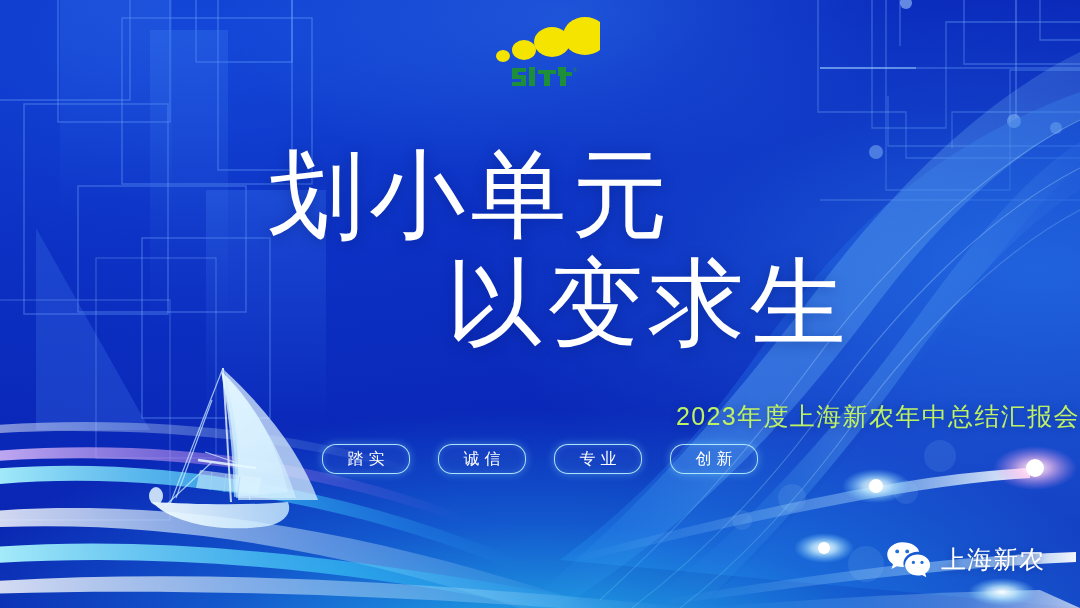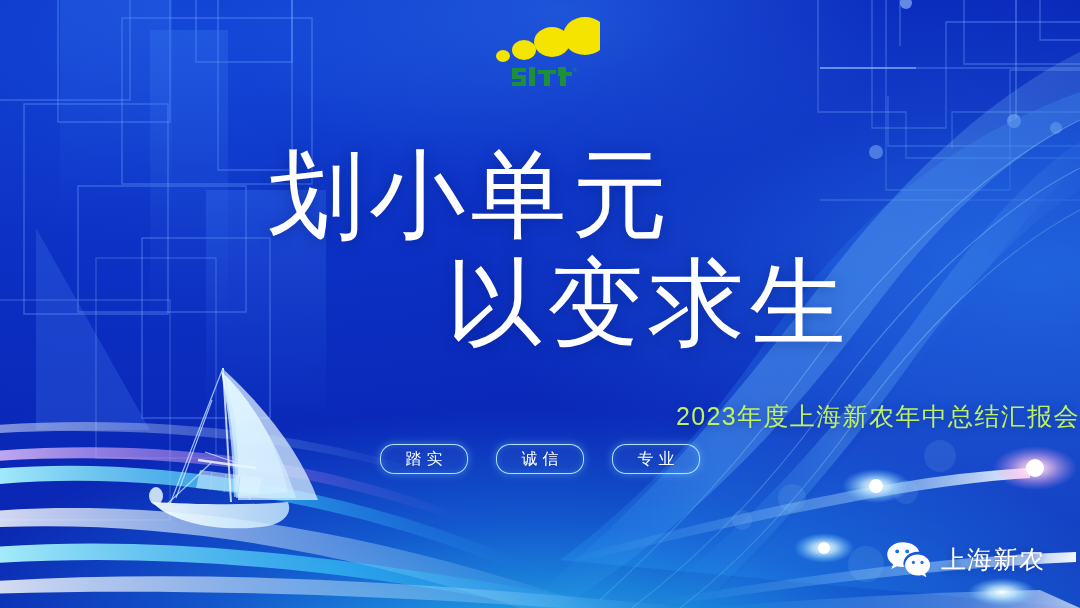--- a/index.html
+++ b/index.html
@@ -370,20 +370,21 @@
     <div class="headline" id="headline-1">划小单元</div>
     <div class="headline" id="headline-2">以变求生</div>
   </div>
 
   <div id="subtitle">2023年度上海新农年中总结汇报会</div>
 
   <div id="tags">
     <div class="tag">踏实</div>
     <div class="tag">诚信</div>
     <div class="tag">专业</div>
+    <div class="tag">创新</div>
   </div>
 
   <div id="wechat">
     <svg class="wx-icon" viewBox="0 0 44 38">
       <g fill="#ffffff">
         <path d="M16.4 2.2 C7.9 2.2 1.2 7.8 1.2 14.6 c0 3.9 2.3 7.4 5.8 9.7 l-1.5 4.6 5.3 -2.7
                  c1.7 .5 3.6 .8 5.6 .8 .5 0 1 0 1.5 -.1 -.3 -1 -.5 -2 -.5 -3.1 0 -6.6 6.4 -12 14.3 -12
                  .5 0 1 0 1.5 .1 C32.1 6.4 25 2.2 16.4 2.2 Z"></path>
         <path d="M31.8 14.6 c-7 0 -12.7 4.7 -12.7 10.5 0 5.8 5.7 10.5 12.7 10.5 1.5 0 2.9 -.2 4.2 -.6
                  l4.4 2.3 -1.2 -3.9 c3 -1.9 4.9 -4.9 4.9 -8.3 0 -5.8 -5.7 -10.5 -12.3 -10.5 Z"></path>

